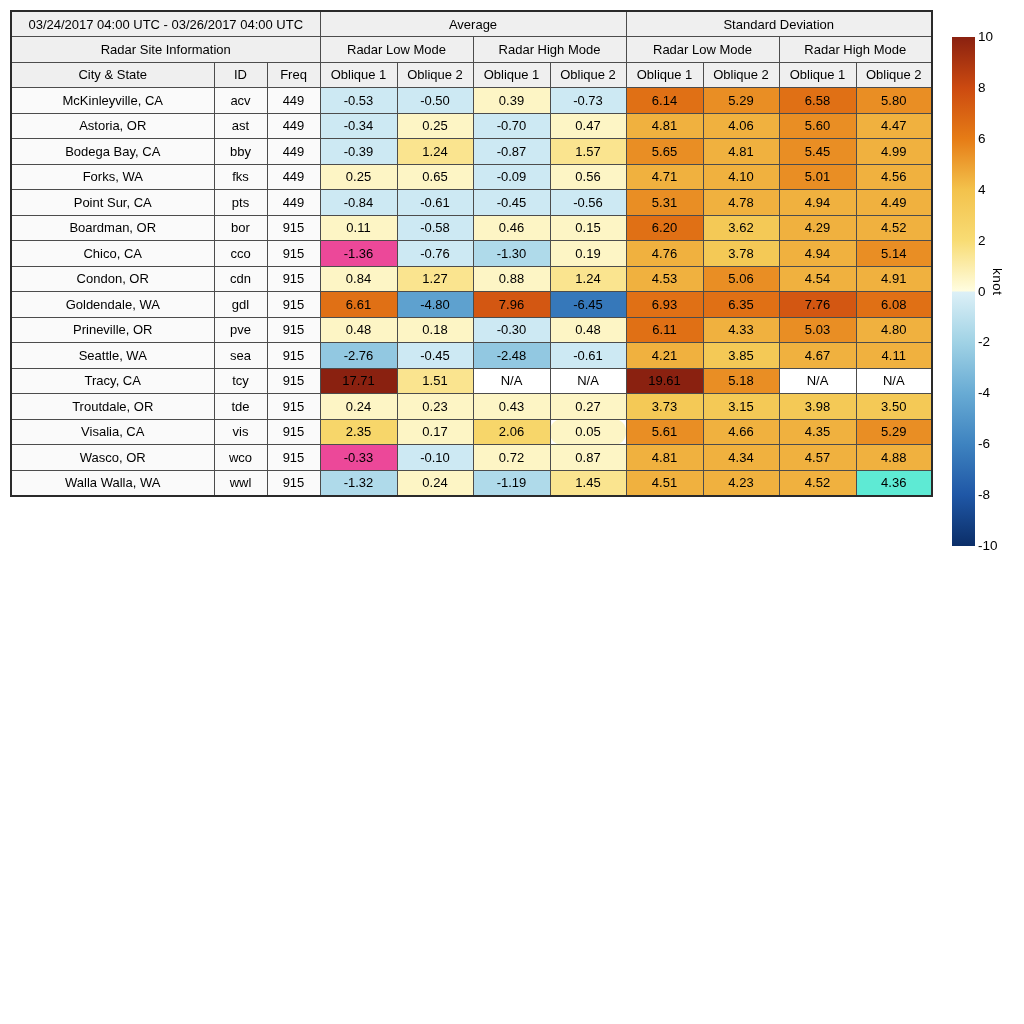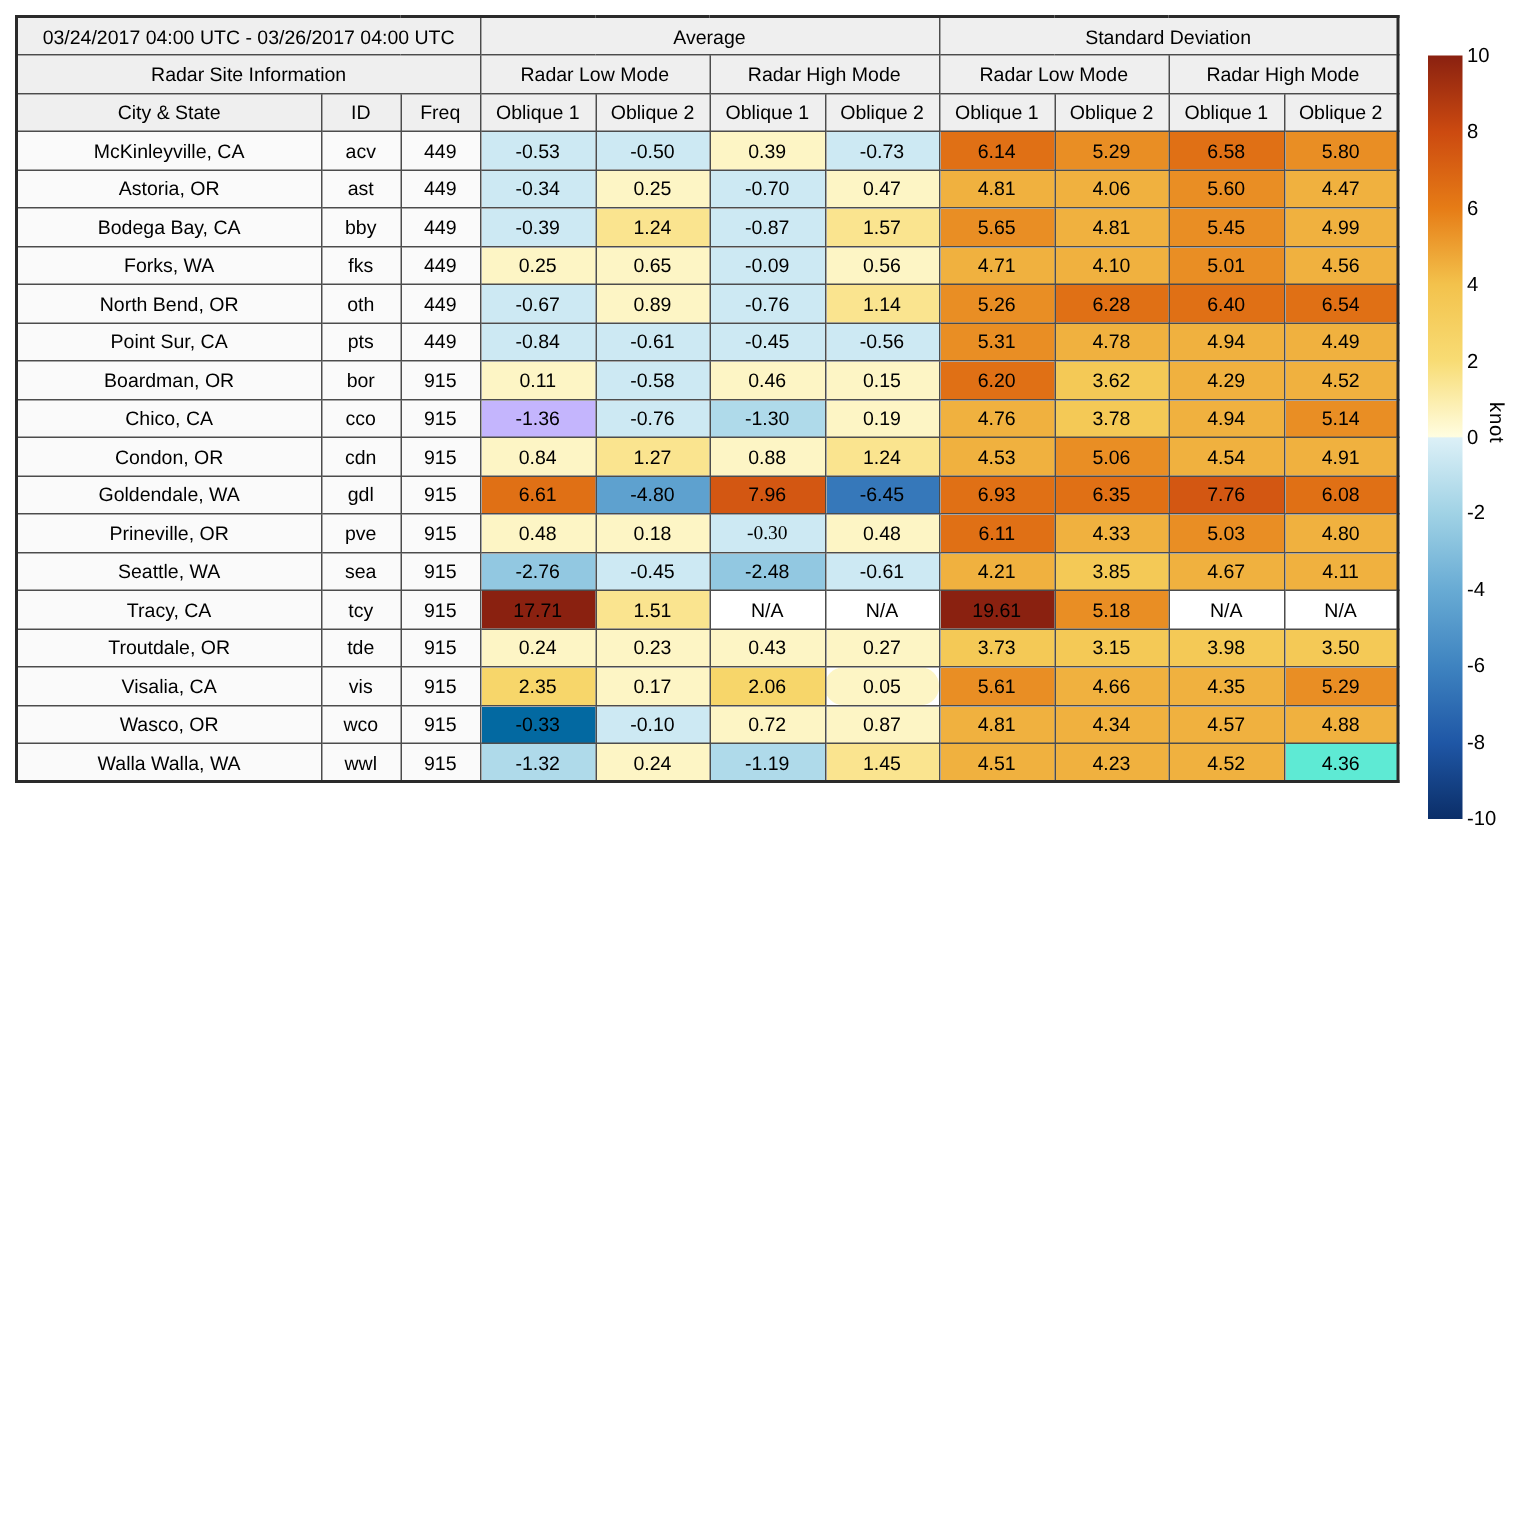--- a/index.html
+++ b/index.html
@@ -126,33 +126,20 @@
           <td class="val" style="background: rgb(253, 245, 197);">0.25</td>
           <td class="val" style="background: rgb(253, 245, 197);">0.65</td>
           <td class="val" style="background: rgb(205, 233, 243);">-0.09</td>
           <td class="val" style="background: rgb(253, 245, 197);">0.56</td>
           <td class="val" style="background: rgb(240, 177, 63);">4.71</td>
           <td class="val" style="background: rgb(240, 177, 63);">4.10</td>
           <td class="val" style="background: rgb(233, 142, 36);">5.01</td>
           <td class="val" style="background: rgb(240, 177, 63);">4.56</td>
         </tr>
         <tr>
-          <td class="lbl">North Bend, OR</td>
-          <td class="lbl">oth</td>
-          <td class="lbl">449</td>
-          <td class="val" style="background: rgb(205, 233, 243);">-0.67</td>
-          <td class="val" style="background: rgb(253, 245, 197);">0.89</td>
-          <td class="val" style="background: rgb(205, 233, 243);">-0.76</td>
-          <td class="val" style="background: rgb(250, 228, 143);">1.14</td>
-          <td class="val" style="background: rgb(233, 142, 36);">5.26</td>
-          <td class="val" style="background: rgb(224, 112, 21);">6.28</td>
-          <td class="val" style="background: rgb(224, 112, 21);">6.40</td>
-          <td class="val" style="background: rgb(224, 112, 21);">6.54</td>
-        </tr>
-        <tr>
           <td class="lbl">Point Sur, CA</td>
           <td class="lbl">pts</td>
           <td class="lbl">449</td>
           <td class="val" style="background: rgb(205, 233, 243);">-0.84</td>
           <td class="val" style="background: rgb(205, 233, 243);">-0.61</td>
           <td class="val" style="background: rgb(205, 233, 243);">-0.45</td>
           <td class="val" style="background: rgb(205, 233, 243);">-0.56</td>
           <td class="val" style="background: rgb(233, 142, 36);">5.31</td>
           <td class="val" style="background: rgb(240, 177, 63);">4.78</td>
           <td class="val" style="background: rgb(240, 177, 63);">4.94</td>
@@ -168,21 +155,21 @@
           <td class="val" style="background: rgb(253, 245, 197);">0.15</td>
           <td class="val" style="background: rgb(224, 112, 21);">6.20</td>
           <td class="val" style="background: rgb(244, 201, 86);">3.62</td>
           <td class="val" style="background: rgb(240, 177, 63);">4.29</td>
           <td class="val" style="background: rgb(240, 177, 63);">4.52</td>
         </tr>
         <tr>
           <td class="lbl">Chico, CA</td>
           <td class="lbl">cco</td>
           <td class="lbl">915</td>
-          <td class="val" style="background: #c4b5fd;">-1.36</td>
+          <td class="val" style="background: #ec4899;">-1.36</td>
           <td class="val" style="background: rgb(205, 233, 243);">-0.76</td>
           <td class="val" style="background: rgb(175, 218, 234);">-1.30</td>
           <td class="val" style="background: rgb(253, 245, 197);">0.19</td>
           <td class="val" style="background: rgb(240, 177, 63);">4.76</td>
           <td class="val" style="background: rgb(244, 201, 86);">3.78</td>
           <td class="val" style="background: rgb(240, 177, 63);">4.94</td>
           <td class="val" style="background: rgb(233, 142, 36);">5.14</td>
         </tr>
         <tr>
           <td class="lbl">Condon, OR</td>
@@ -209,21 +196,21 @@
           <td class="val" style="background: rgb(224, 112, 21);">6.35</td>
           <td class="val" style="background: rgb(211, 87, 18);">7.76</td>
           <td class="val" style="background: rgb(224, 112, 21);">6.08</td>
         </tr>
         <tr>
           <td class="lbl">Prineville, OR</td>
           <td class="lbl">pve</td>
           <td class="lbl">915</td>
           <td class="val" style="background: rgb(253, 245, 197);">0.48</td>
           <td class="val" style="background: rgb(253, 245, 197);">0.18</td>
-          <td class="val" style="background: rgb(205, 233, 243); font-family: Liberation Serif, serif;">-0.30</td>
+          <td class="val" style="background: rgb(205, 233, 243);">-0.30</td>
           <td class="val" style="background: rgb(253, 245, 197);">0.48</td>
           <td class="val" style="background: rgb(224, 112, 21);">6.11</td>
           <td class="val" style="background: rgb(240, 177, 63);">4.33</td>
           <td class="val" style="background: rgb(233, 142, 36);">5.03</td>
           <td class="val" style="background: rgb(240, 177, 63);">4.80</td>
         </tr>
         <tr>
           <td class="lbl">Seattle, WA</td>
           <td class="lbl">sea</td>
           <td class="lbl">915</td>
@@ -272,21 +259,21 @@
           <td class="val" style="background: rgb(253, 245, 197); border-radius: 12px;">0.05</td>
           <td class="val" style="background: rgb(233, 142, 36);">5.61</td>
           <td class="val" style="background: rgb(240, 177, 63);">4.66</td>
           <td class="val" style="background: rgb(240, 177, 63);">4.35</td>
           <td class="val" style="background: rgb(233, 142, 36);">5.29</td>
         </tr>
         <tr>
           <td class="lbl">Wasco, OR</td>
           <td class="lbl">wco</td>
           <td class="lbl">915</td>
-          <td class="val" style="background: #0369a1;">-0.33</td>
+          <td class="val" style="background: #ec4899;">-0.33</td>
           <td class="val" style="background: rgb(205, 233, 243);">-0.10</td>
           <td class="val" style="background: rgb(253, 245, 197);">0.72</td>
           <td class="val" style="background: rgb(253, 245, 197);">0.87</td>
           <td class="val" style="background: rgb(240, 177, 63);">4.81</td>
           <td class="val" style="background: rgb(240, 177, 63);">4.34</td>
           <td class="val" style="background: rgb(240, 177, 63);">4.57</td>
           <td class="val" style="background: rgb(240, 177, 63);">4.88</td>
         </tr>
         <tr>
           <td class="lbl">Walla Walla, WA</td>

